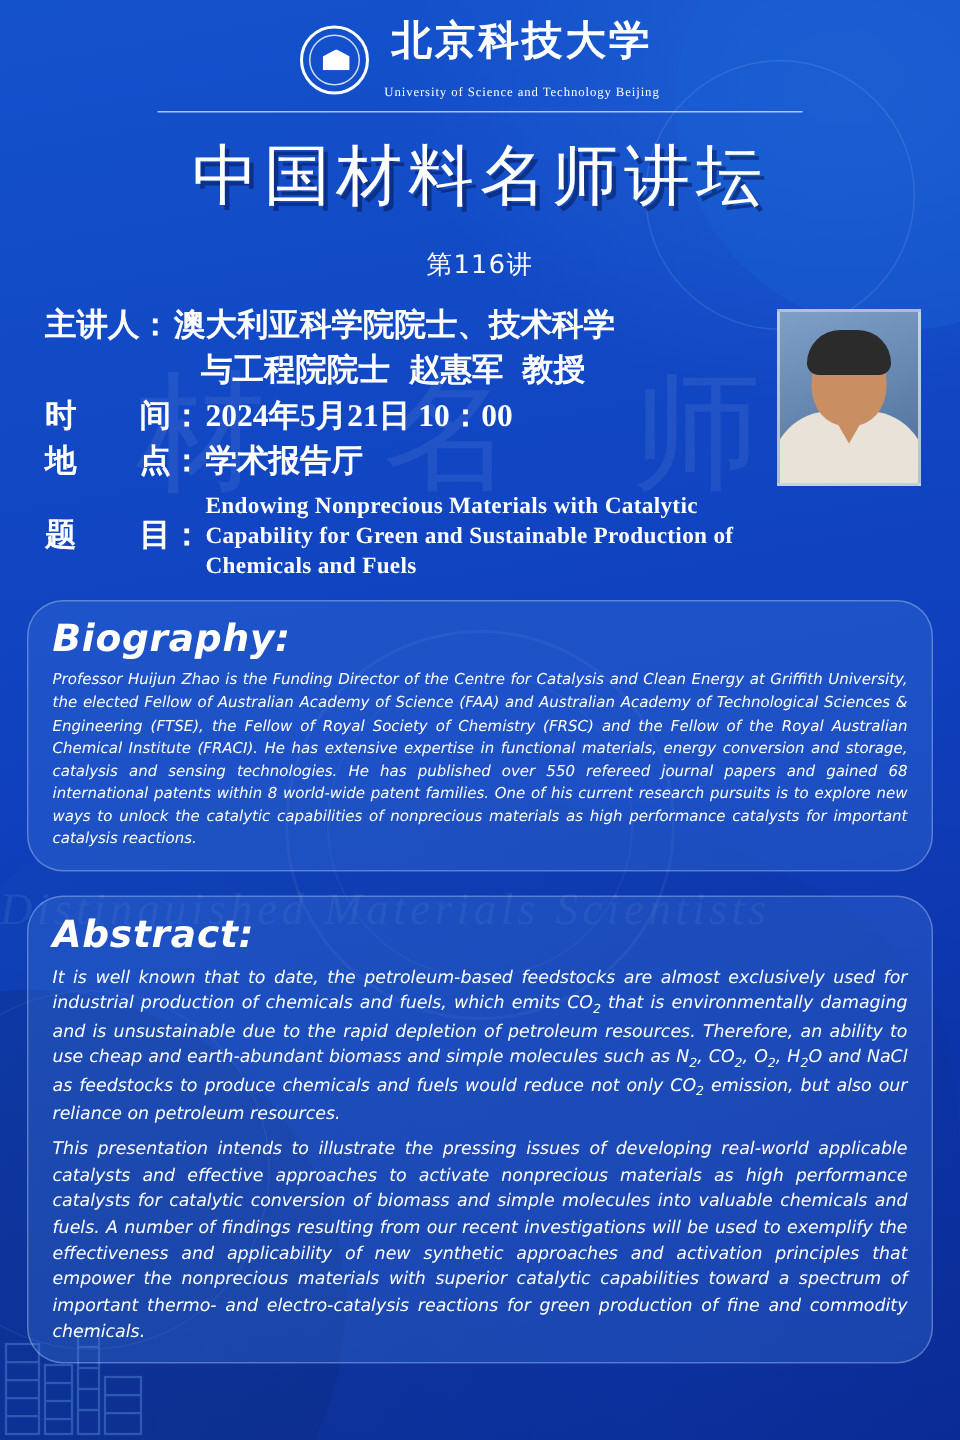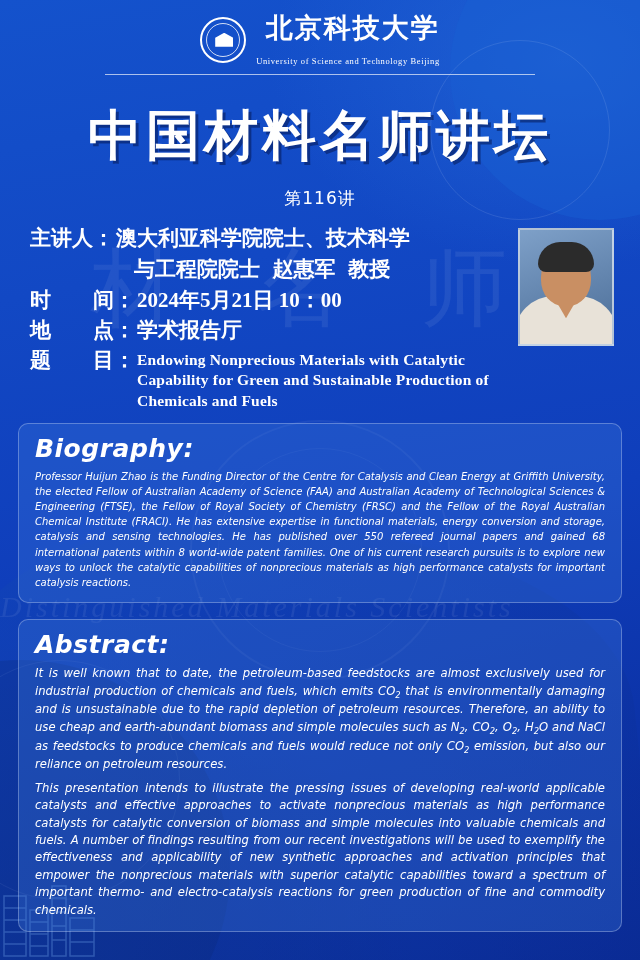--- a/index.html
+++ b/index.html
@@ -117,21 +117,21 @@
     border: 1px solid rgba(255,255,255,0.8);
   }
   .seal:after {
     content: "";
     position: absolute;
     left: 13px; top: 14px;
     width: 18px; height: 14px;
     background: #ffffff;
     clip-path: polygon(0% 35%, 50% 0%, 100% 35%, 100% 100%, 0% 100%);
   }
-  .univ-names { text-align: right; line-height: 1; }
+  .univ-names { text-align: center; line-height: 1; }
   .univ-cn {
     font-family: "DejaVu Serif", serif;
     font-size: 27px;
     font-weight: bold;
     color: #ffffff;
     letter-spacing: 2px;
   }
   .univ-en {
     font-family: "Liberation Serif", serif;
     font-size: 8.5px;
@@ -140,24 +140,24 @@
     margin-top: 16px;
   }
   .rule {
     margin: 8px auto 0;
     width: 430px;
     height: 1px;
     background: rgba(255,255,255,0.65);
   }
 
   .main-title {
-    margin-top: 32px;
+    margin-top: 20px;
     font-family: "DejaVu Serif", serif;
-    font-weight: bold;
-    font-size: 54px;
+    font-weight: normal;
+    font-size: 44px;
     line-height: 1.05;
     color: #ffffff;
     letter-spacing: 4px;
     text-shadow: 3px 3px 0 rgba(6,26,86,0.55);
   }
   .sub-title {
     margin-top: 24px;
     font-family: "DejaVu Sans", sans-serif;
     font-size: 17px;
     color: #ffffff;
@@ -213,21 +213,21 @@
     left: 50%;
     transform: translateX(-50%);
     bottom: 26px;
     width: 30px; height: 26px;
     background: #c98f63;
     clip-path: polygon(50% 100%, 0 0, 100% 0);
   }
 
   .line {
     display: flex;
-    align-items: flex-start;
+    align-items: center;
     font-family: "DejaVu Serif", serif;
     font-size: 21px;
     font-weight: bold;
     line-height: 1.35;
     margin-bottom: 2px;
     max-width: 470px;
   }
   .label {
     flex: none;
     white-space: nowrap;
@@ -254,21 +254,21 @@
     font-size: 21px;
   }
 
   
   .panel {
     position: relative;
     z-index: 3;
     margin: 16px 18px 10px 18px;
     background: rgba(63,123,222,0.30);
     border: 1px solid rgba(255,255,255,0.28);
-    border-radius: 10px;
+    border-radius: 24px;
     padding: 10px 16px 12px 16px;
     color: #ffffff;
   }
   .panel.first { margin-top: 12px; }
   .panel h2 {
     margin: 0 0 6px 0;
     font-family: "DejaVu Sans", sans-serif;
     font-style: italic;
     font-weight: bold;
     font-size: 25px;

